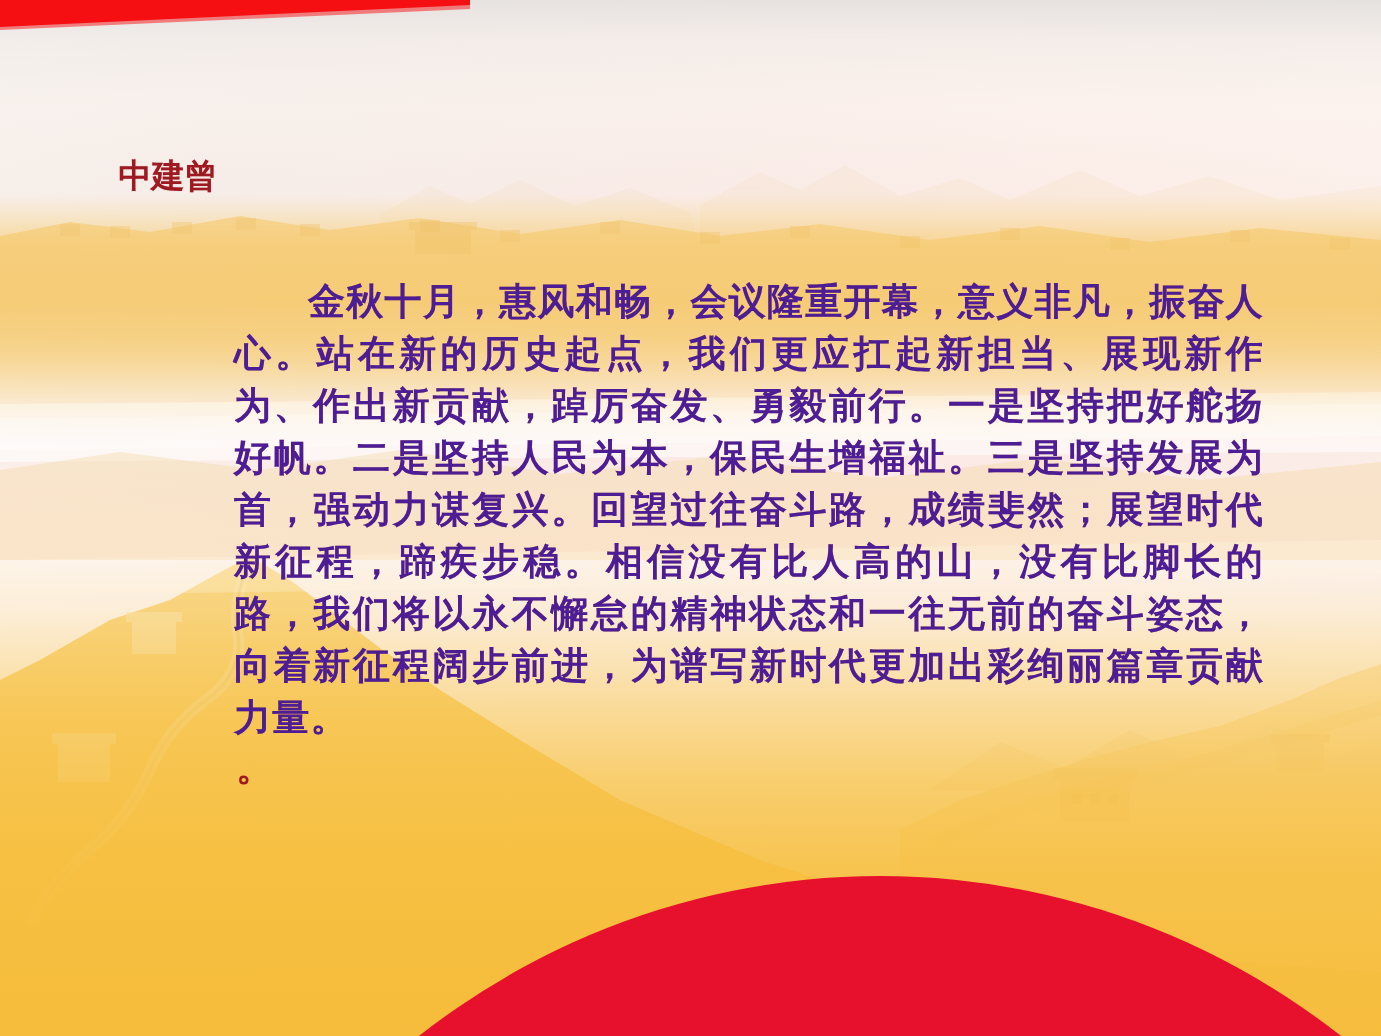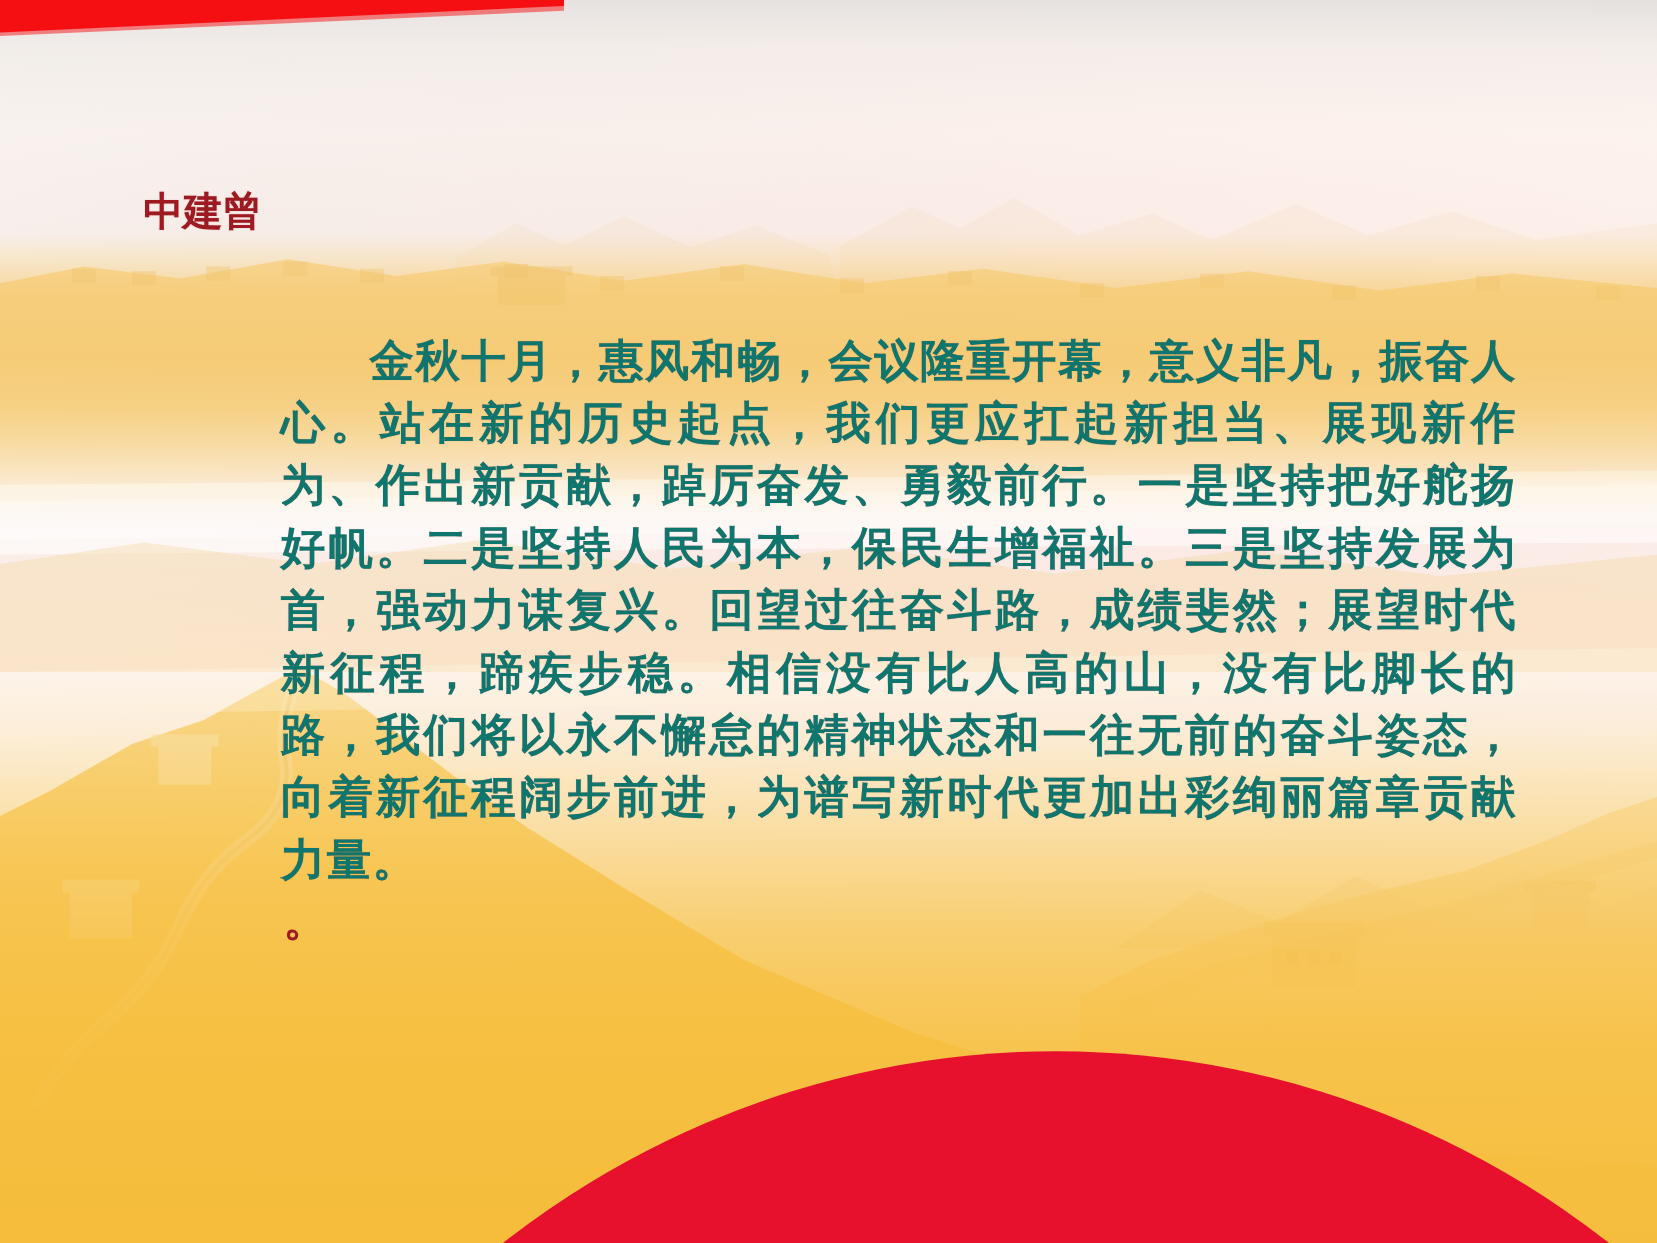--- a/index.html
+++ b/index.html
@@ -118,21 +118,21 @@
 
   .body-text {
     position: absolute;
     left: 234px;
     top: 276px;
     width: 1030px;
     font-family: "Liberation Serif", "DejaVu Serif", serif;
     font-size: 37px;
     font-weight: 600;
     line-height: 52px;
-    color: #0f766e;
+    color: #4c1d95;
     letter-spacing: 1.2px;
     text-align: justify;
     text-justify: inter-character;
     text-indent: 74px;
     white-space: normal;
     text-shadow: 0 0 0.6px rgba(157,26,34,0.45);
   }
   .body-tail {
     position: absolute;
     left: 236px;

